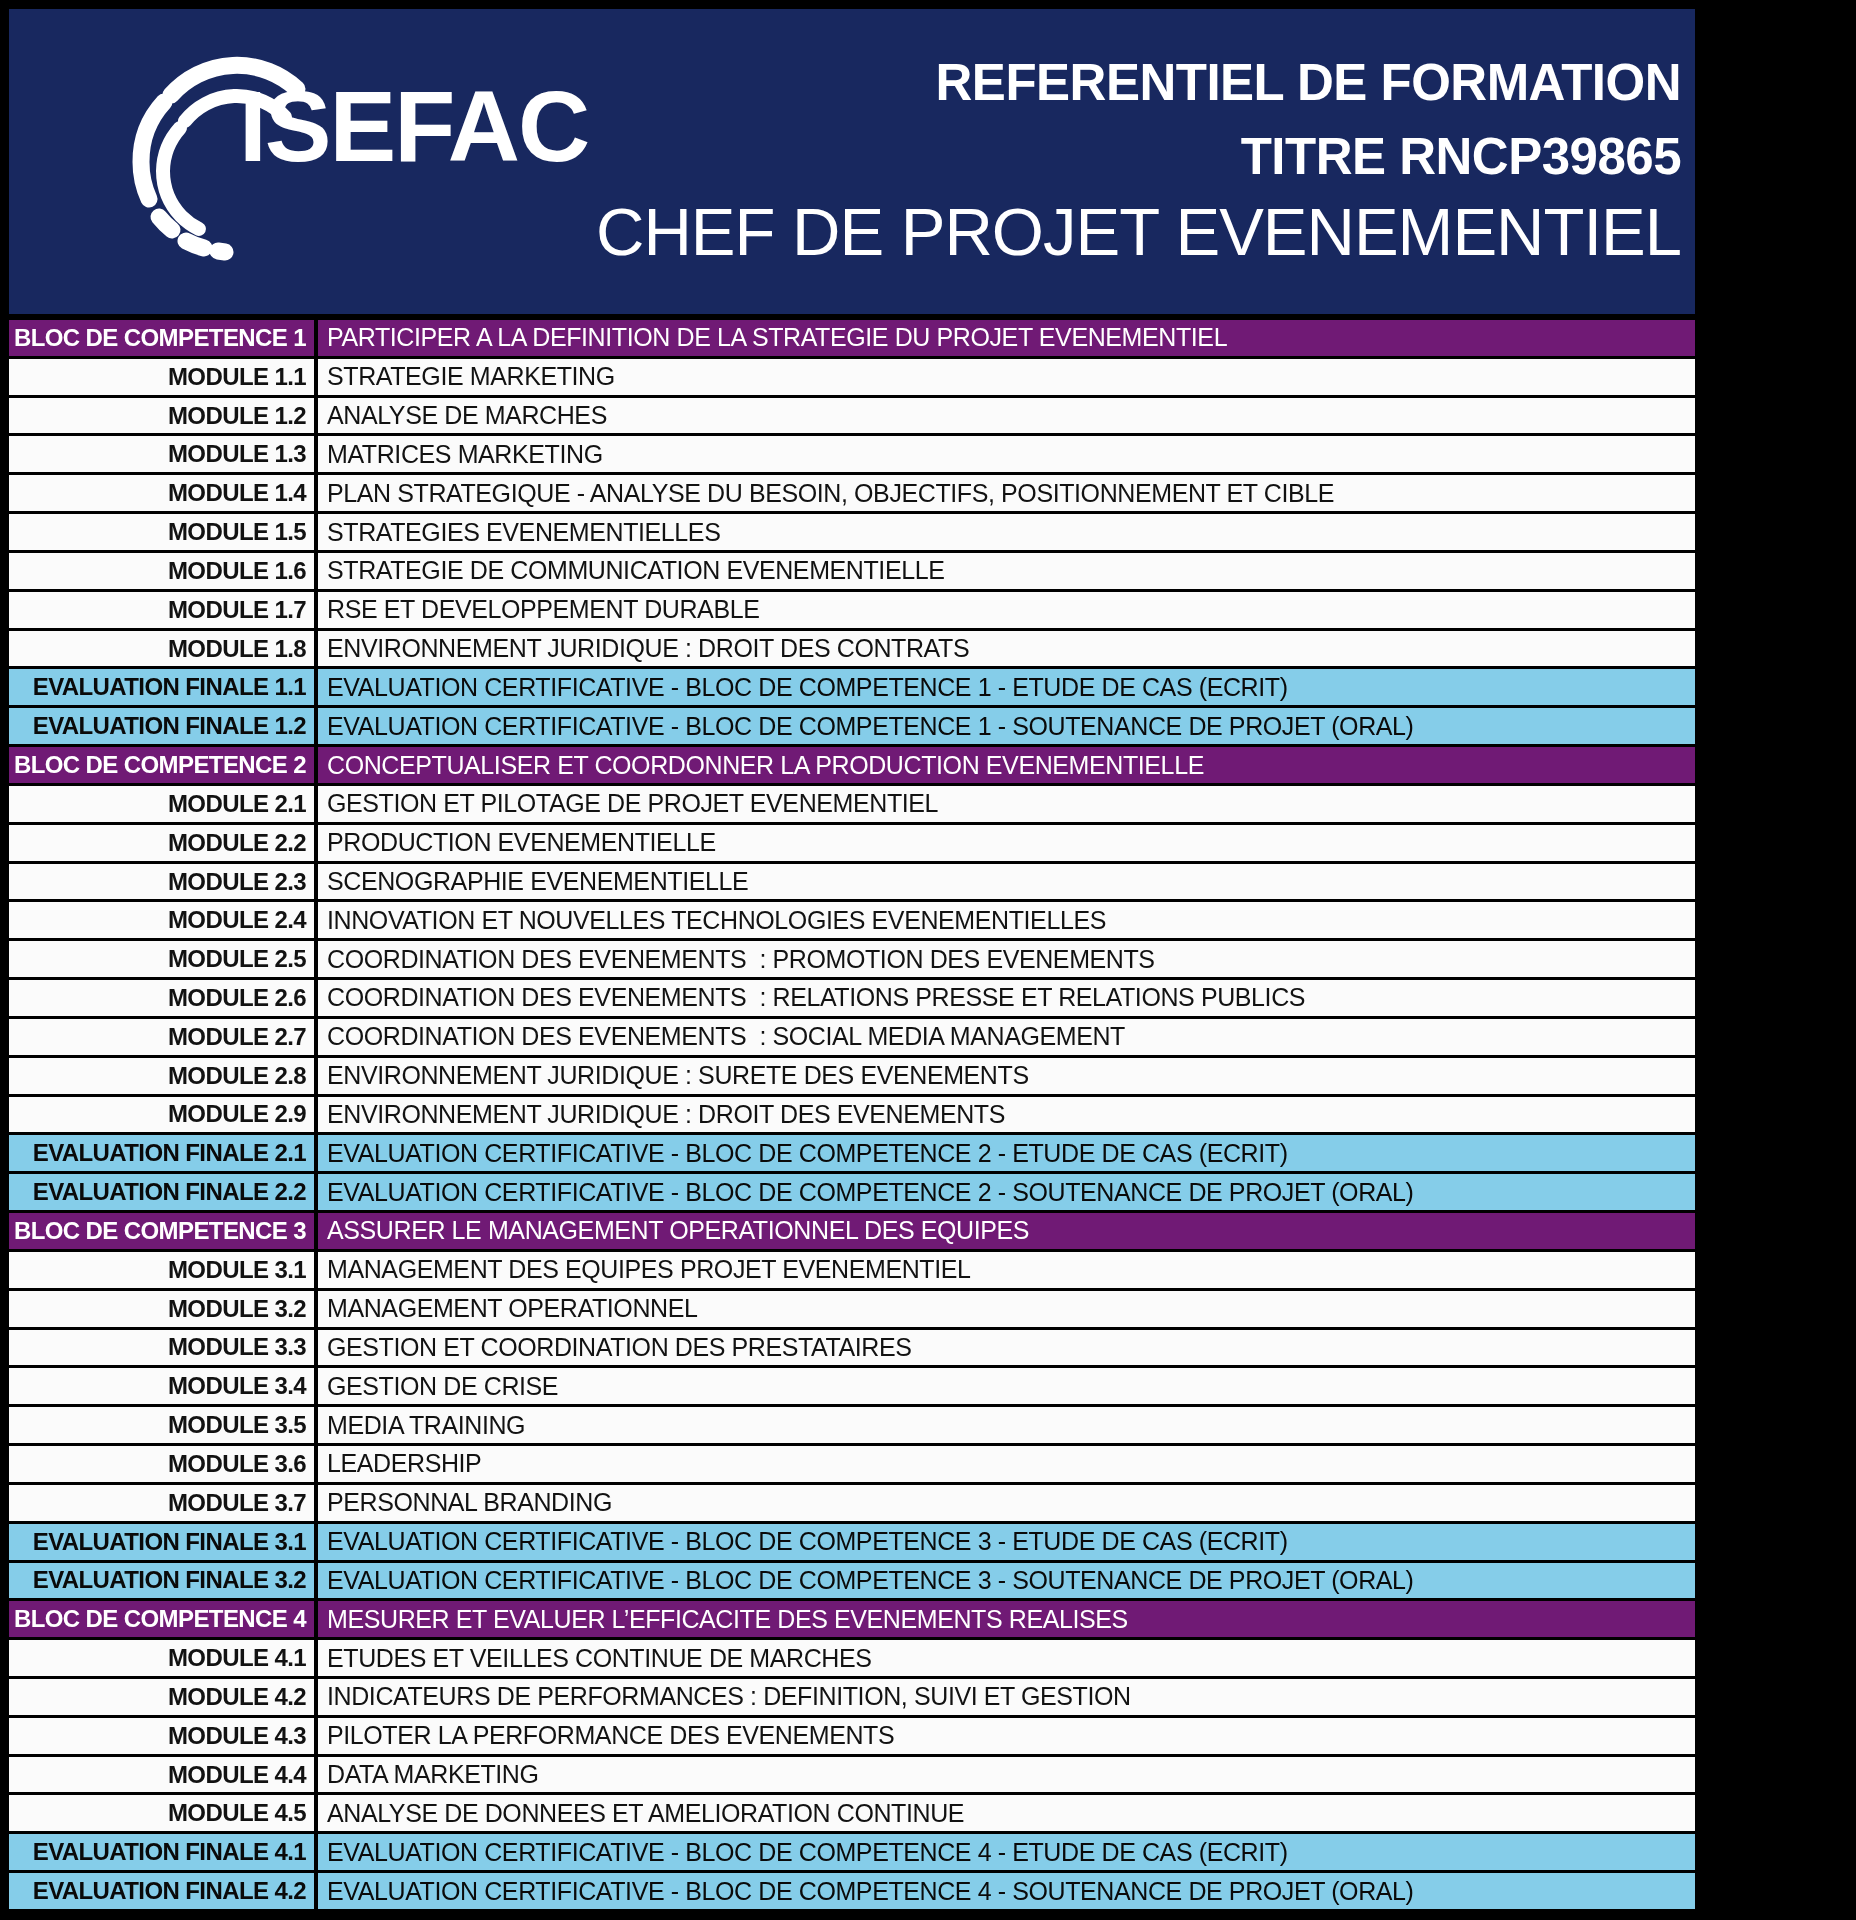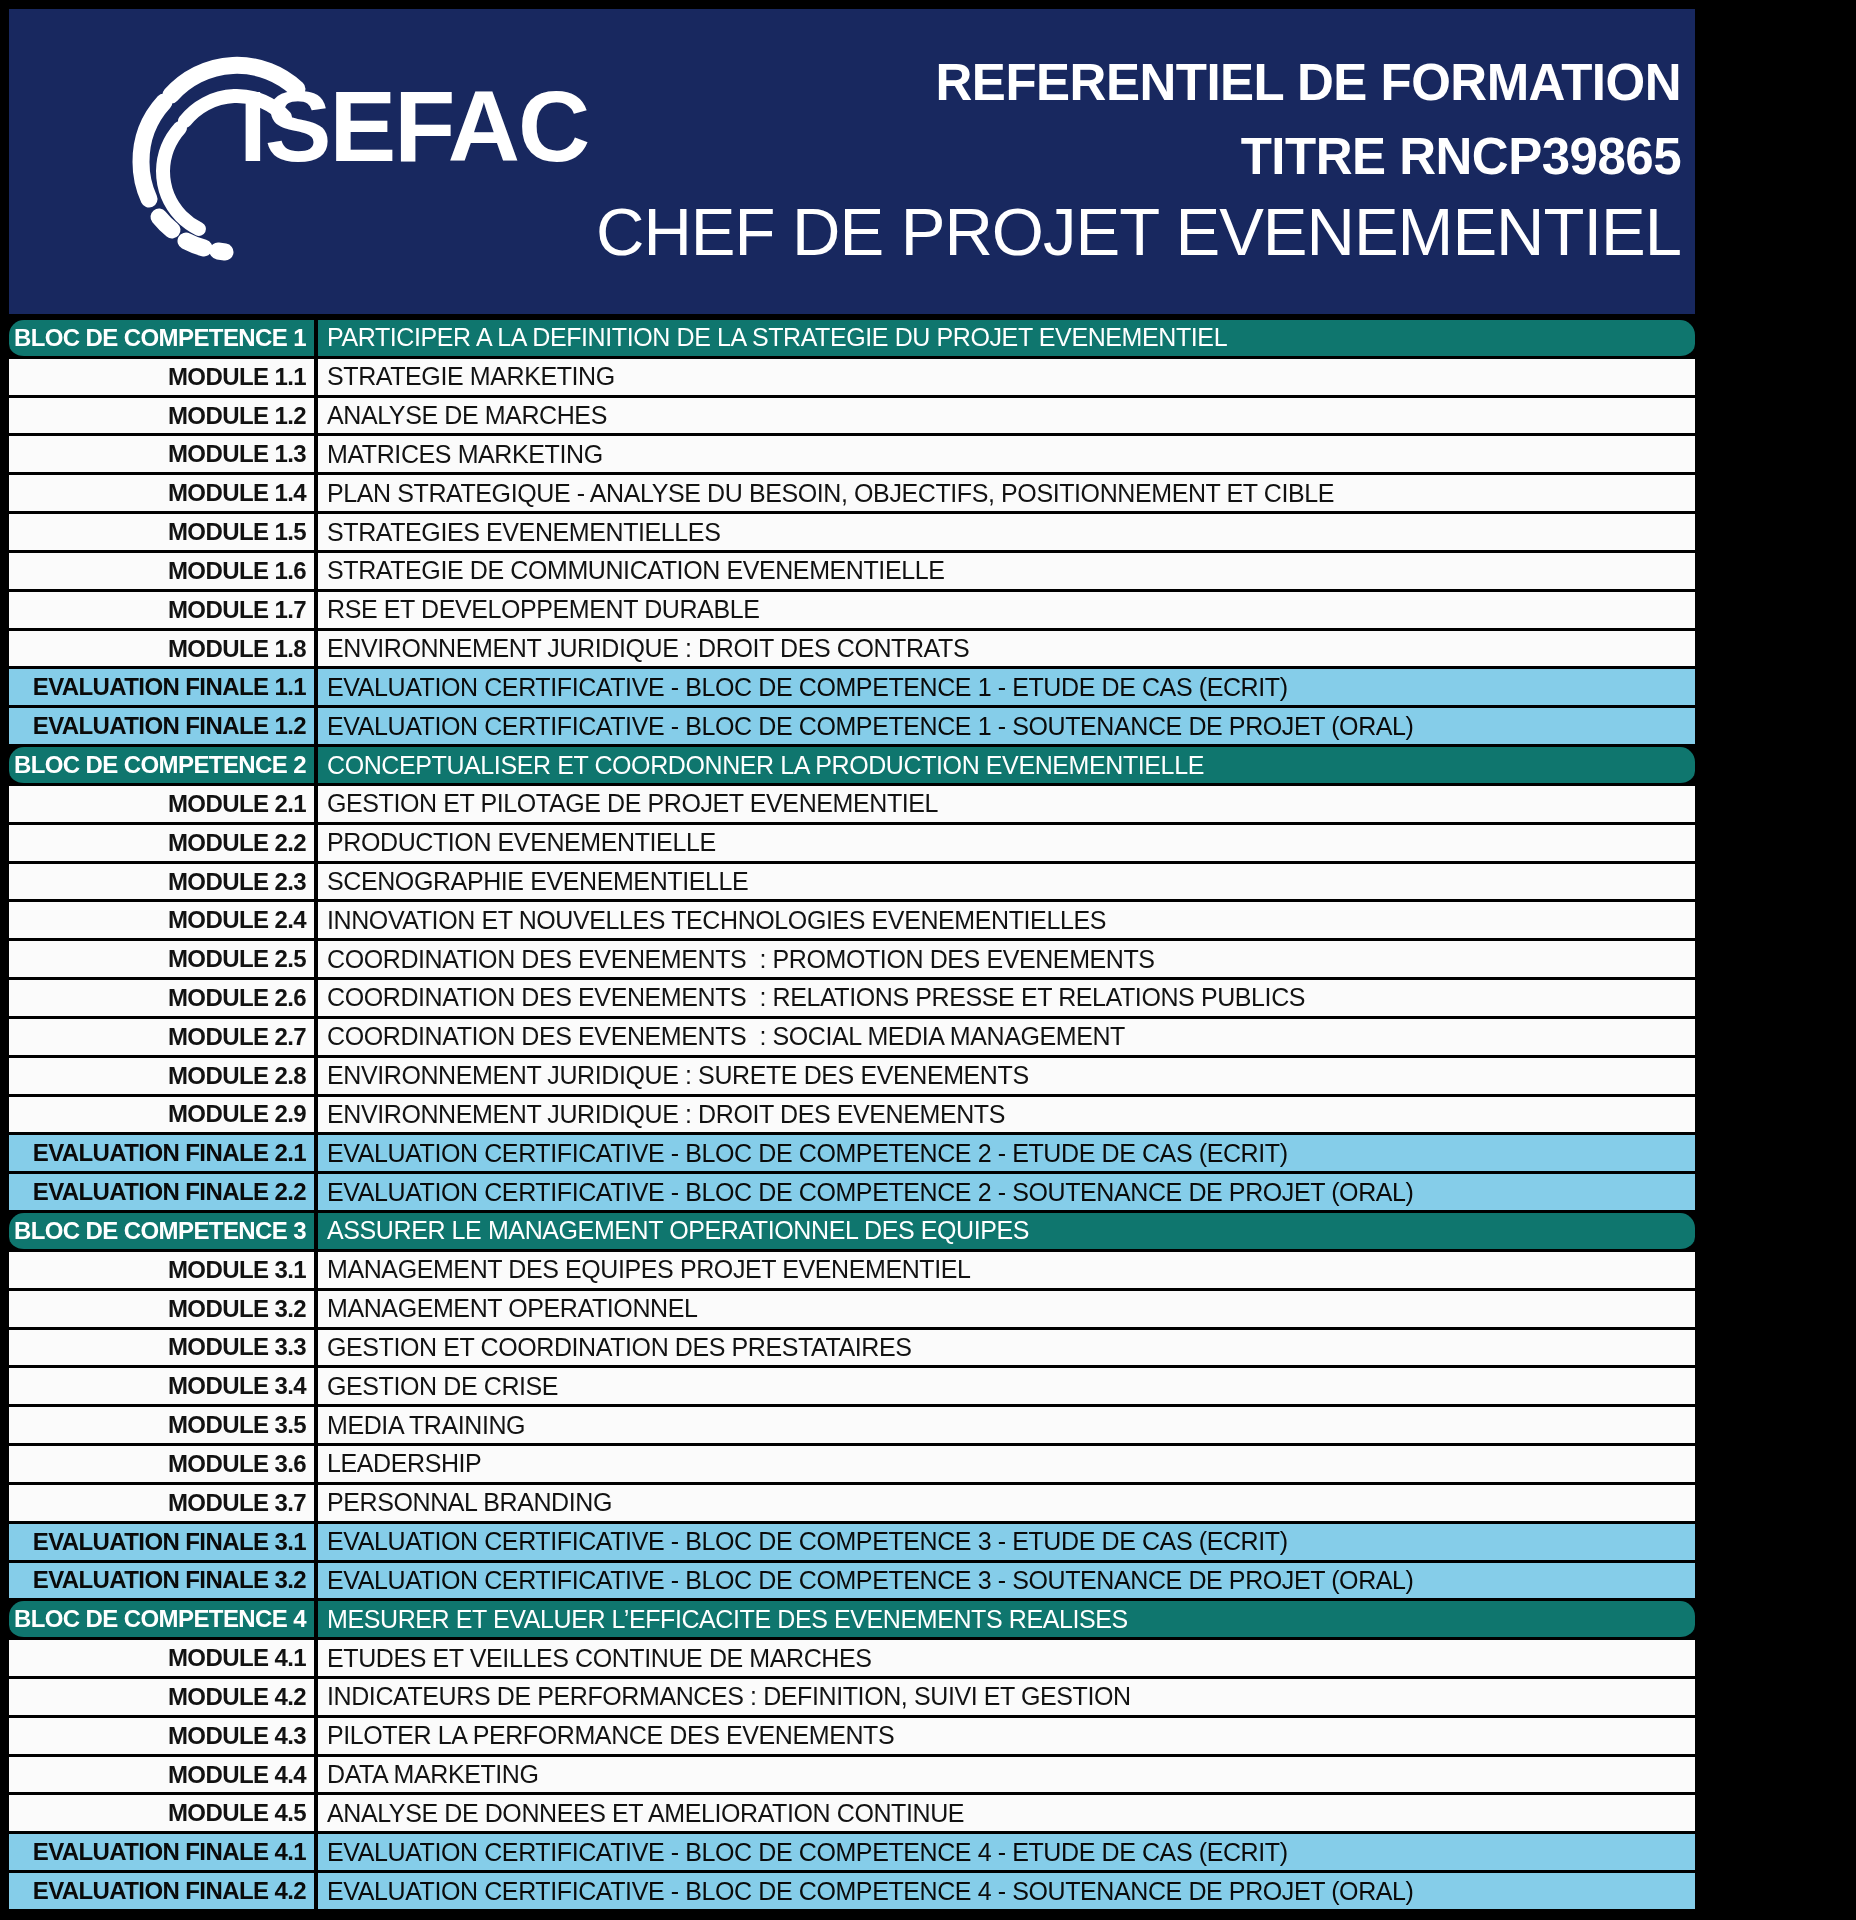--- a/index.html
+++ b/index.html
@@ -52,21 +52,21 @@
     white-space:nowrap;
   }
   .c2 {
     flex:1 1 auto;
     display:flex; align-items:center;
     padding-left:9px;
     font-size:25px; letter-spacing:-0.4px;
     white-space:pre; overflow:hidden;text-align:center;
   }
   .row.module { background:#fbfbfb; color:#121212; }
-  .row.bloc   { background:#0f766e; color:#ffffff;border-radius:15px; }
+  .row.bloc   { background:#701a75; color:#ffffff; }
   .row.eval   { background:#85cde9; color:#0a0a0a; }
 </style>
 </head>
 <body>
 
 <div class="page">
 
   <div class="banner">
 
     <div class="logo">

